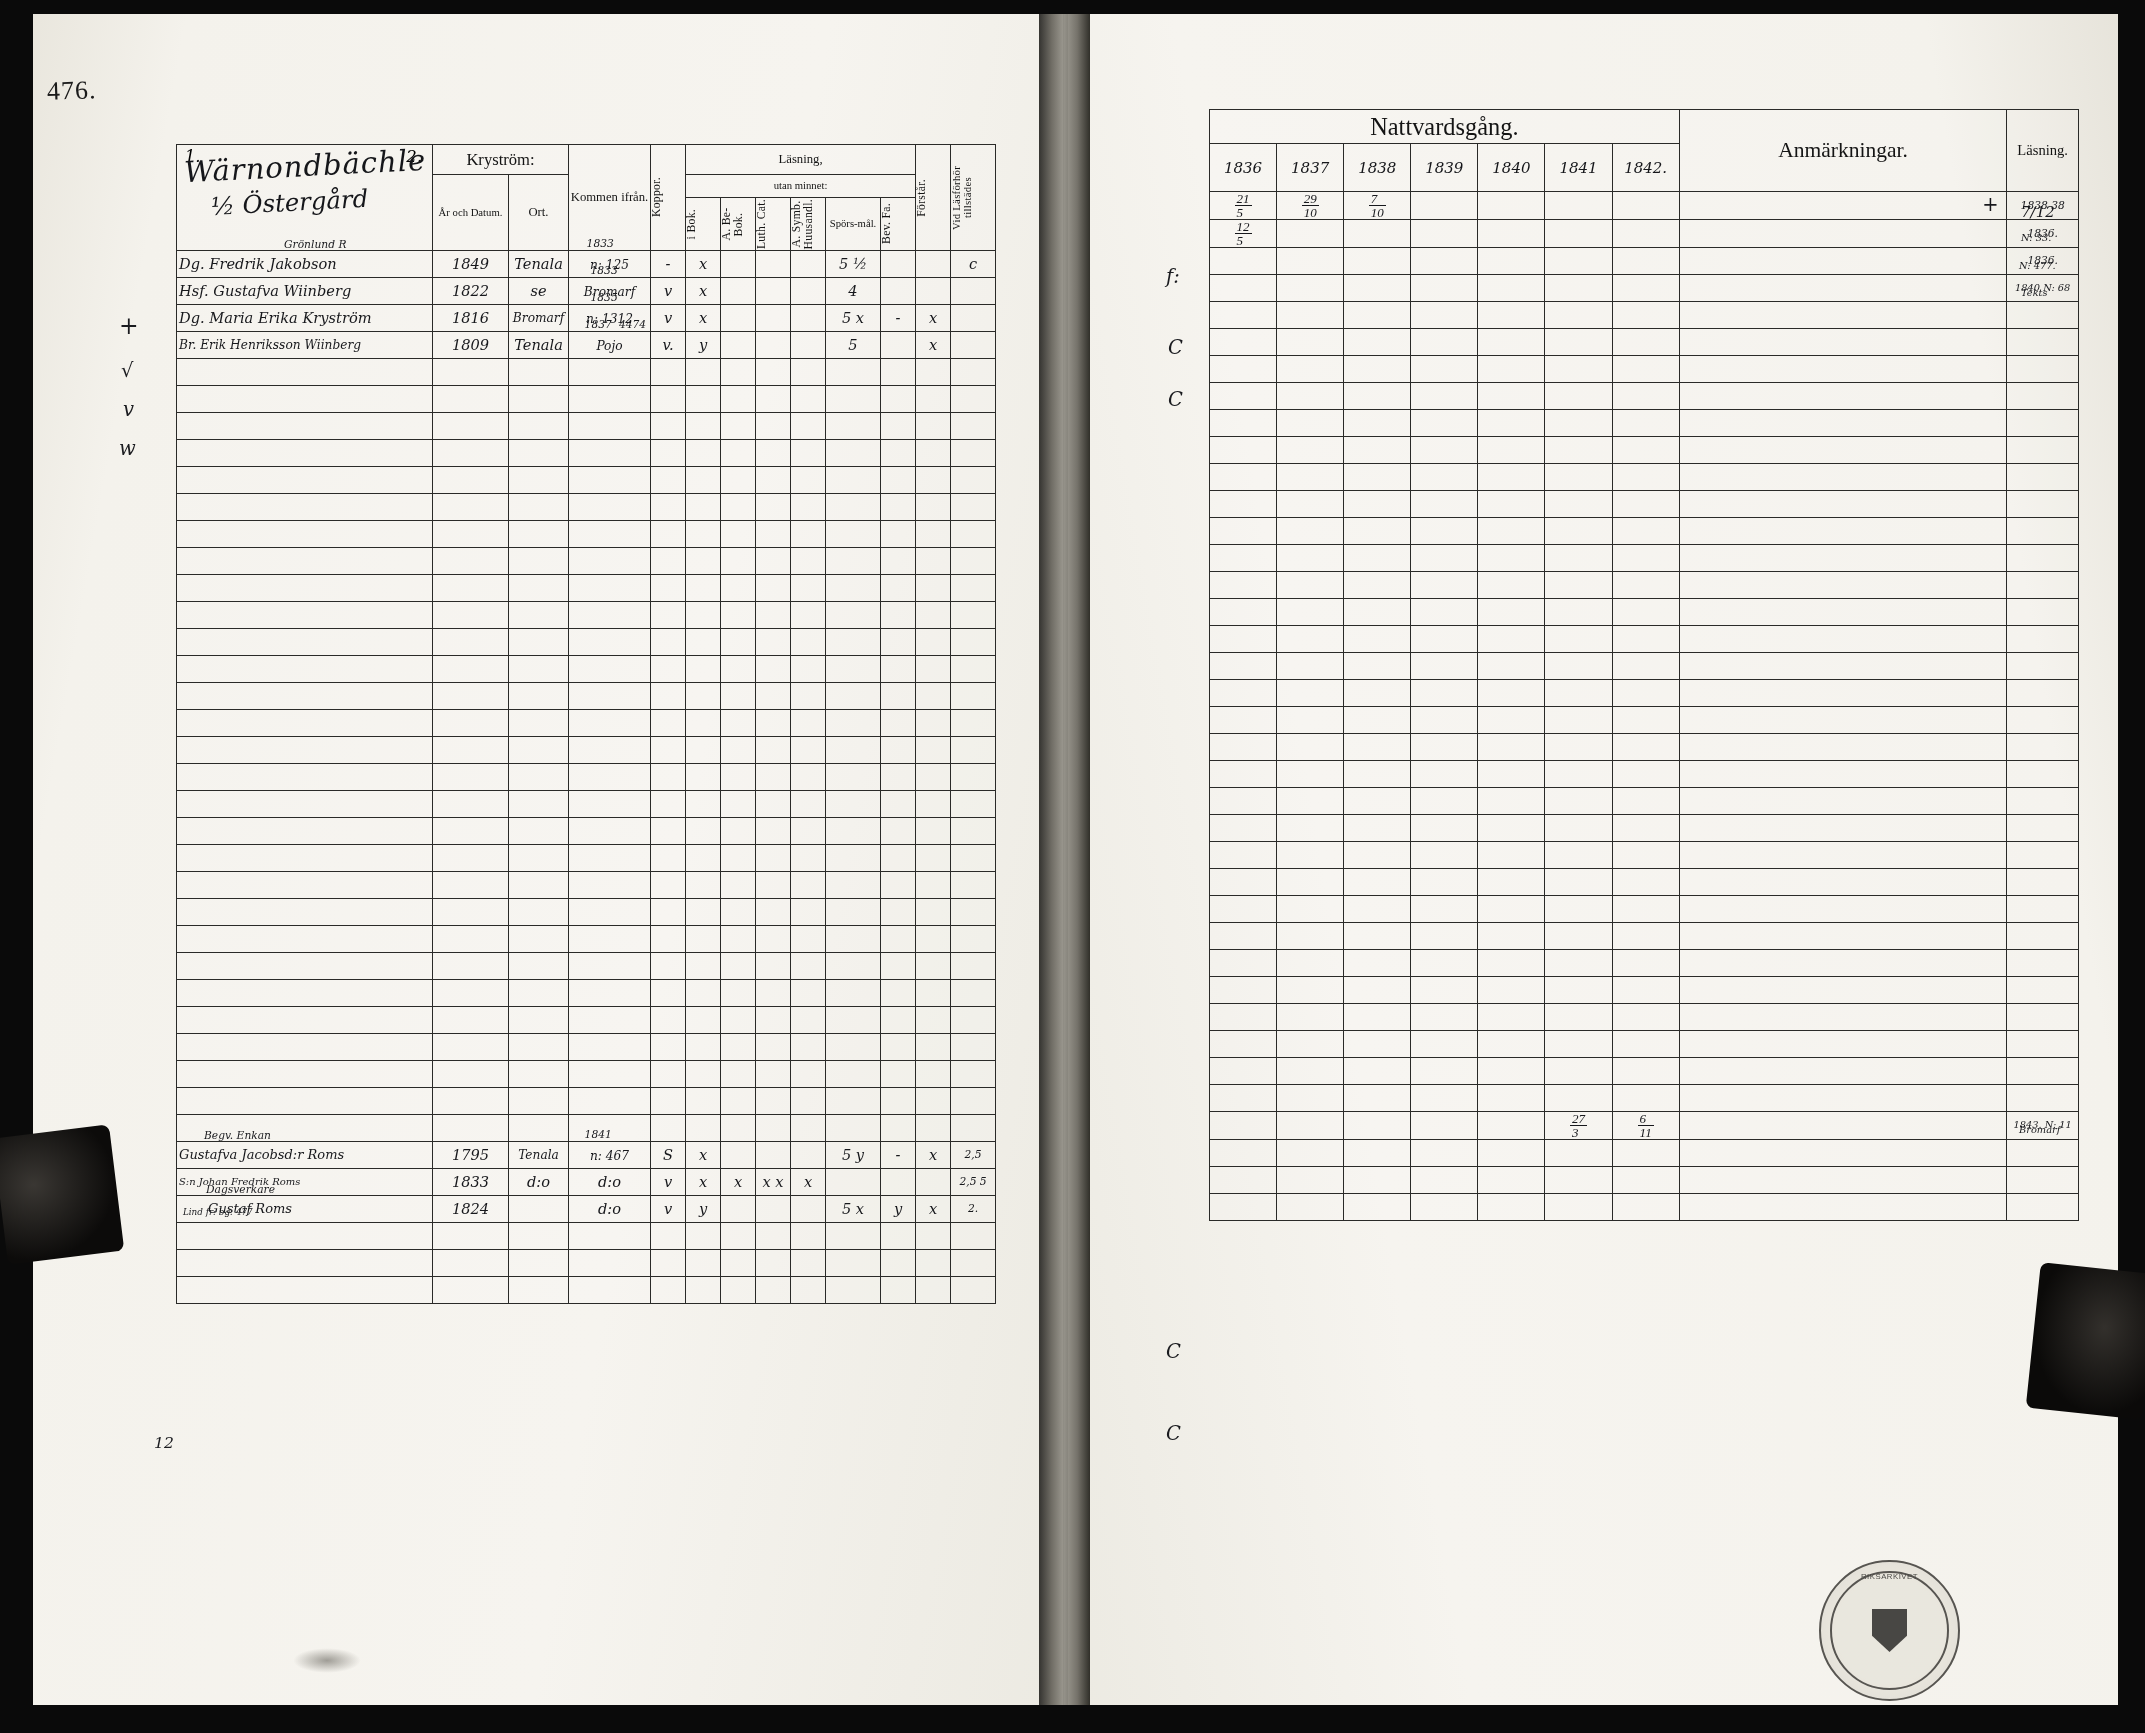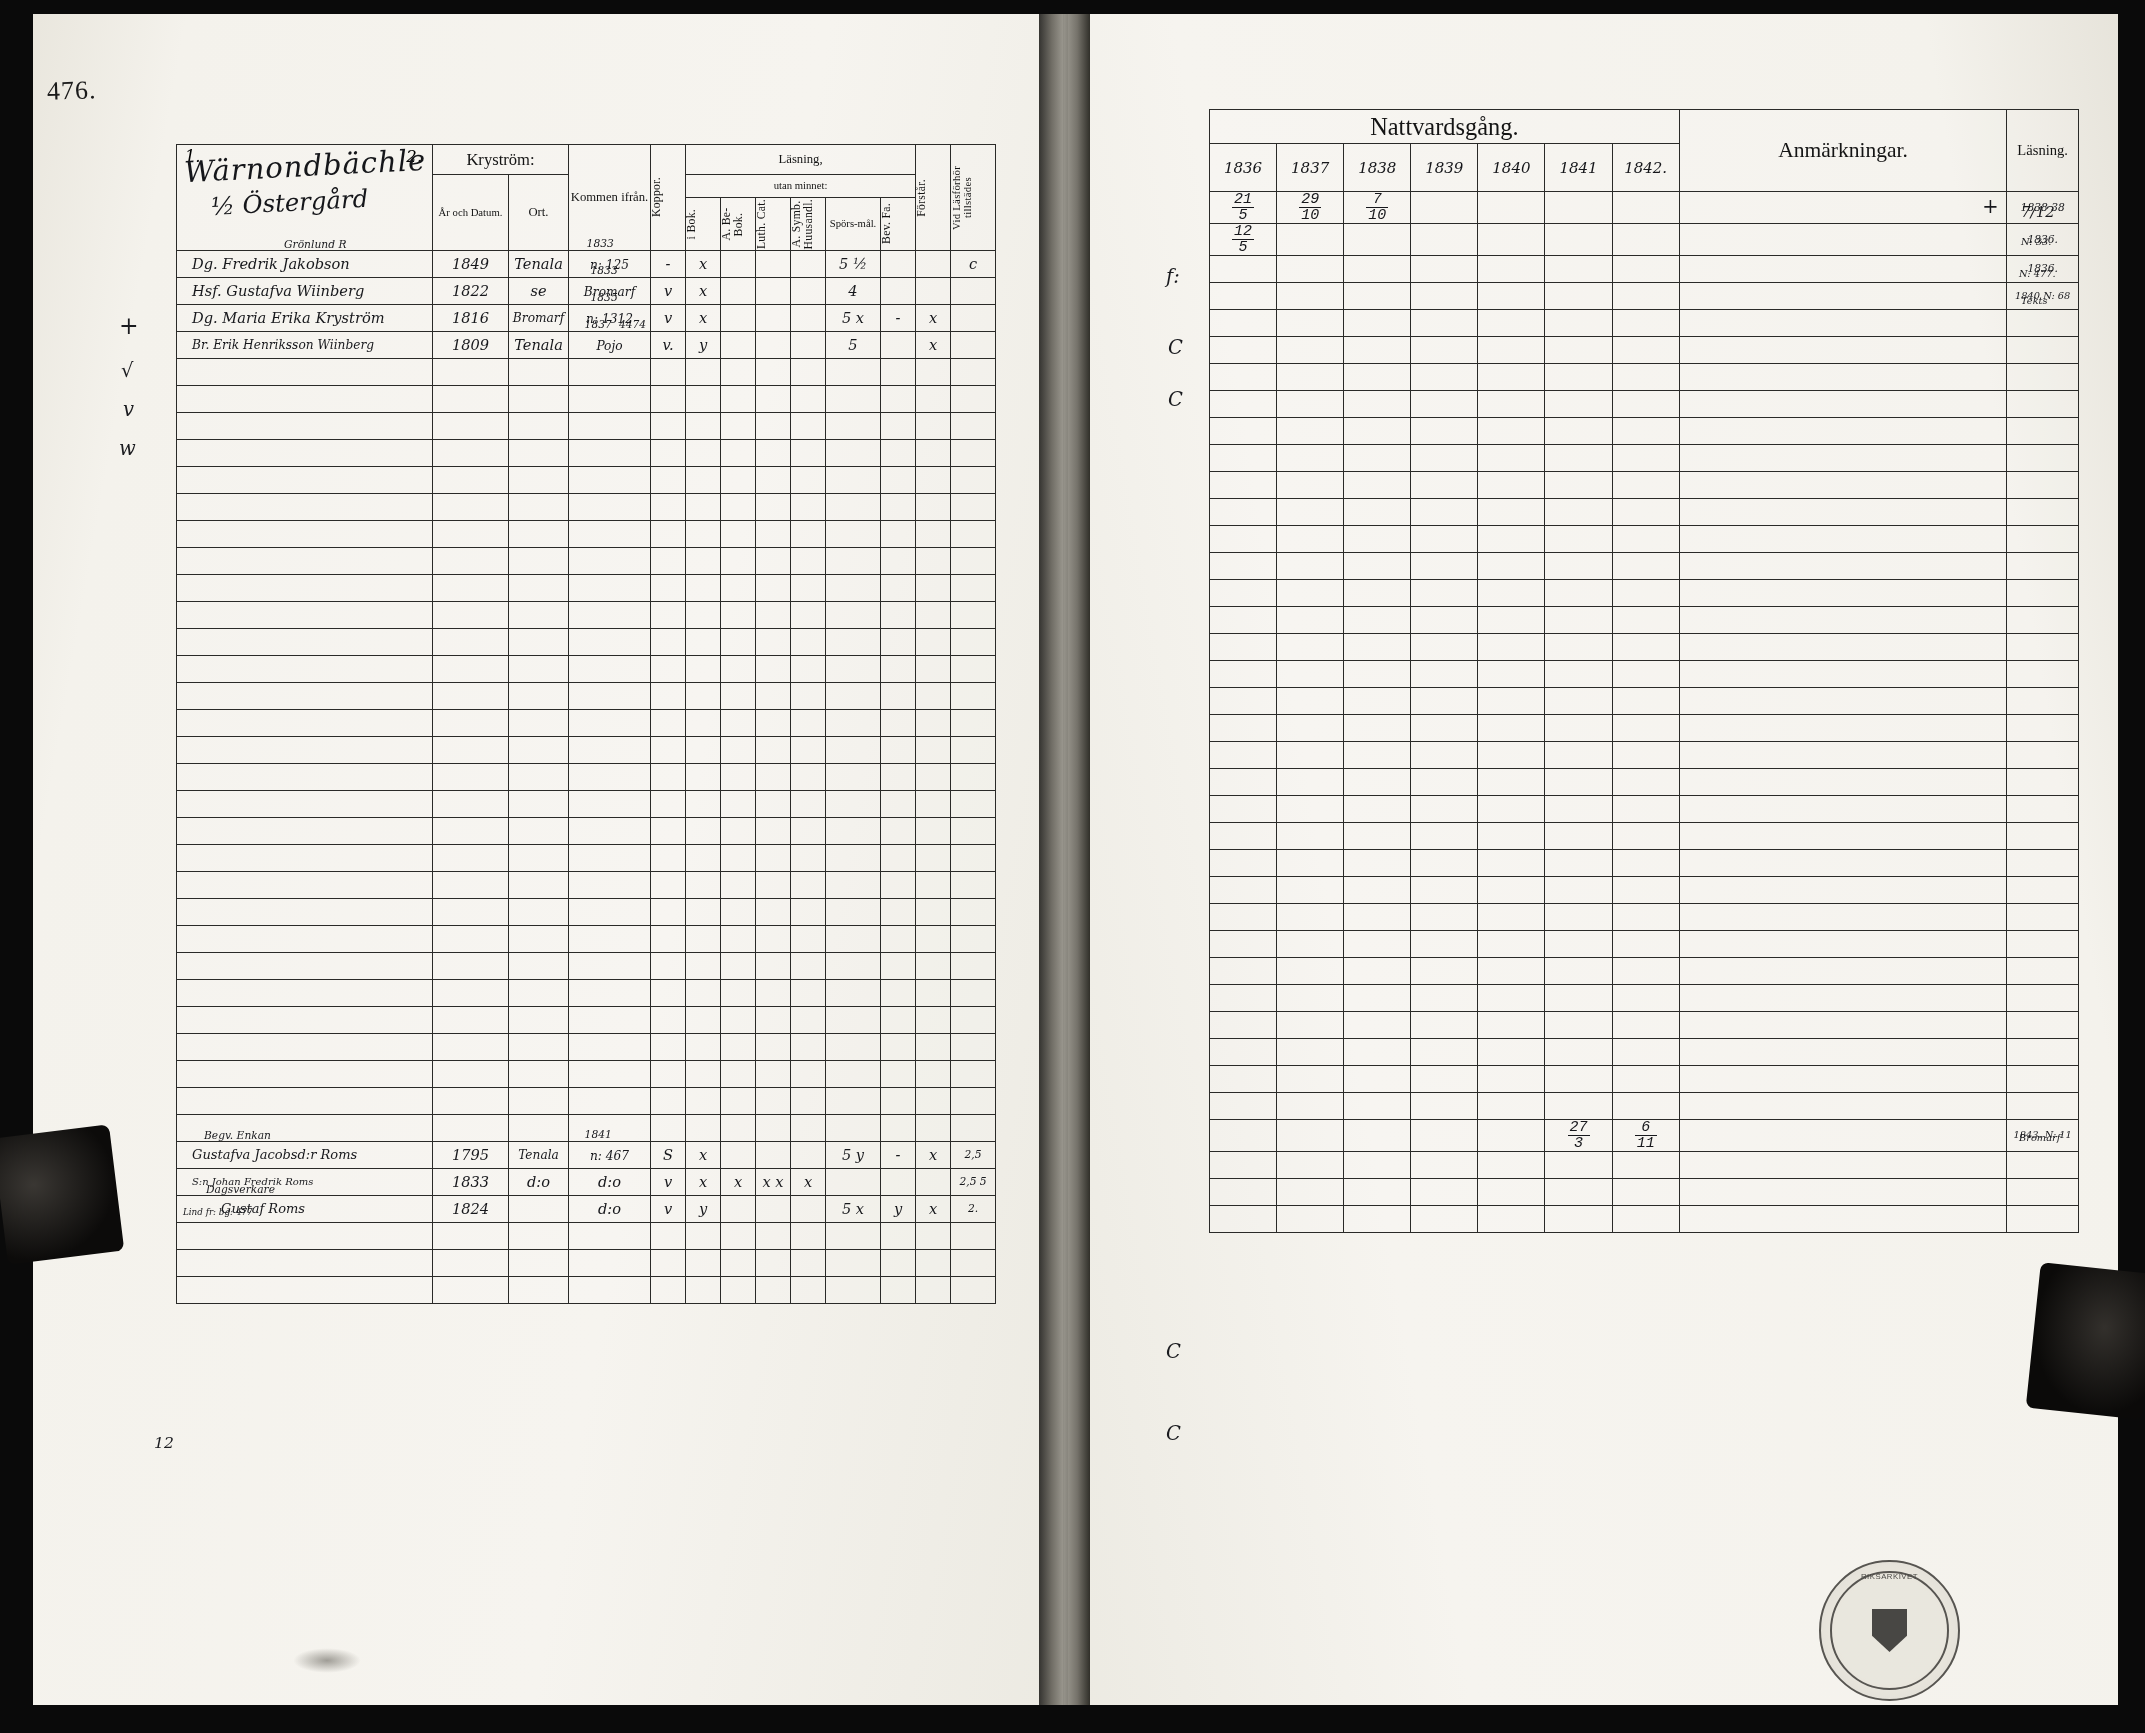--- a/index.html
+++ b/index.html
@@ -51,23 +51,23 @@
   .hsmall{font-size:12.7px;line-height:1.1;}
   .htiny{font-size:10.7px;line-height:1.1;}
   .hmed{font-size:16.6px;}
 
   
   .hw{font-family:"DejaVu Serif",serif;font-style:italic;color:#17181c;
       font-size:14.6px;line-height:1.05;white-space:nowrap;}
   .hw.sm{font-size:12.2px;}
   .hw.xs{font-size:10.7px;}
   .hw.c{text-align:center;}
-  .hw.l{text-align:left;padding-left:15px;}
-  .frac{display:inline-block;font-size:15px;line-height:1;text-align:center;
-        vertical-align:middle;font-family:Liberation Mono, monospace;font-style:italic;}
+  .hw.l{text-align:left;padding-left:2px;}
+  .frac{display:inline-block;font-size:13px;line-height:1;text-align:left;
+        vertical-align:middle;font-family:Liberation Serif, serif;font-style:italic;}
   .frac b{display:block;font-weight:normal;border-bottom:1px solid #17181c;padding:0 2px;}
   .frac i{display:block;font-style:italic;padding:0 2px;}
 
   .title-cell{position:relative;}
   #hamlet-title{position:absolute;left:7.8px;top:3.9px;transform:rotate(-3deg);
      font-family:"DejaVu Serif",serif;font-style:italic;color:#15161a;}
   #hamlet-line1{font-size:29px;letter-spacing:1px;}
   #hamlet-line2{font-size:24.4px;margin-left:25px;margin-top:3.9px;}
   #num-left{position:absolute;left:7.8px;top:2px;font-size:16.6px;font-style:italic;
      font-family:"DejaVu Serif",serif;}

